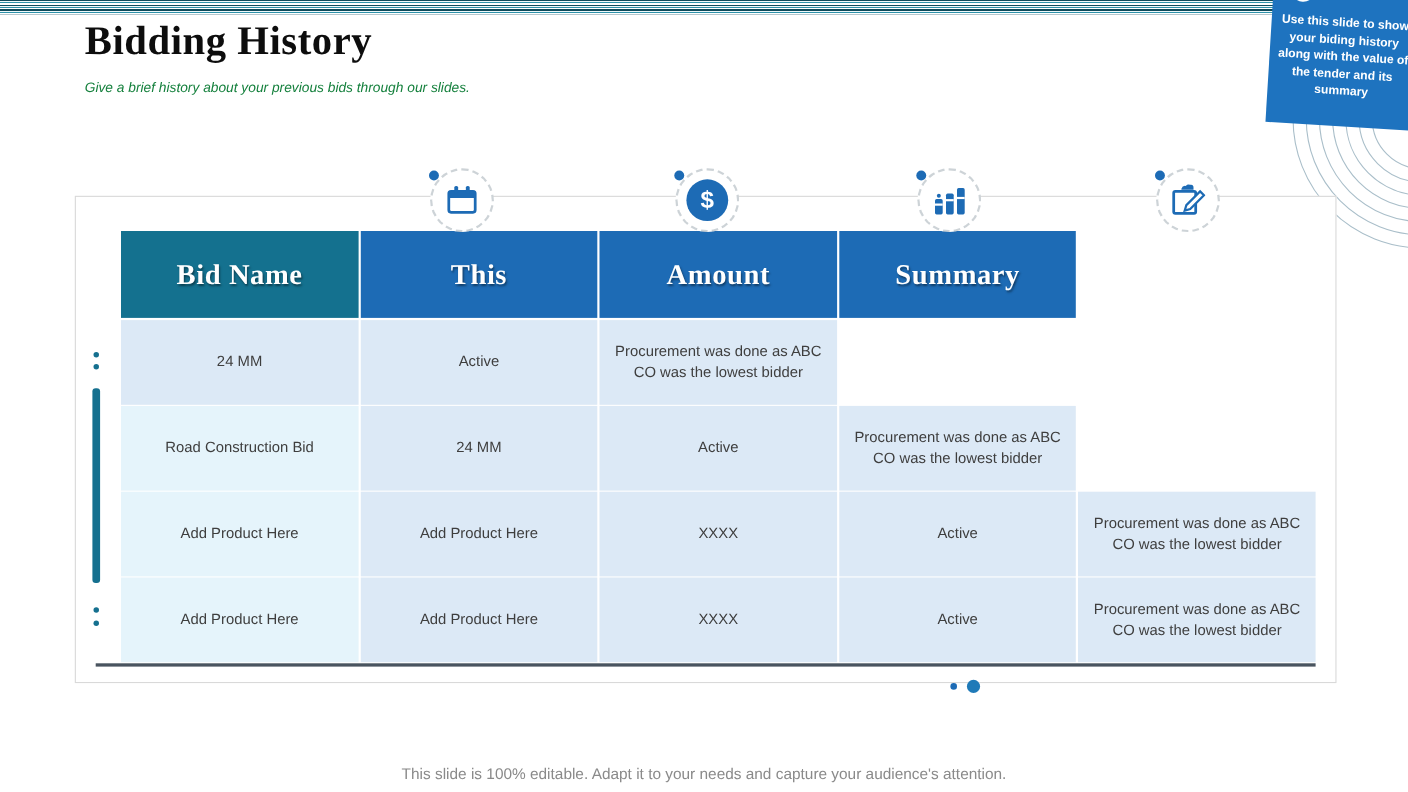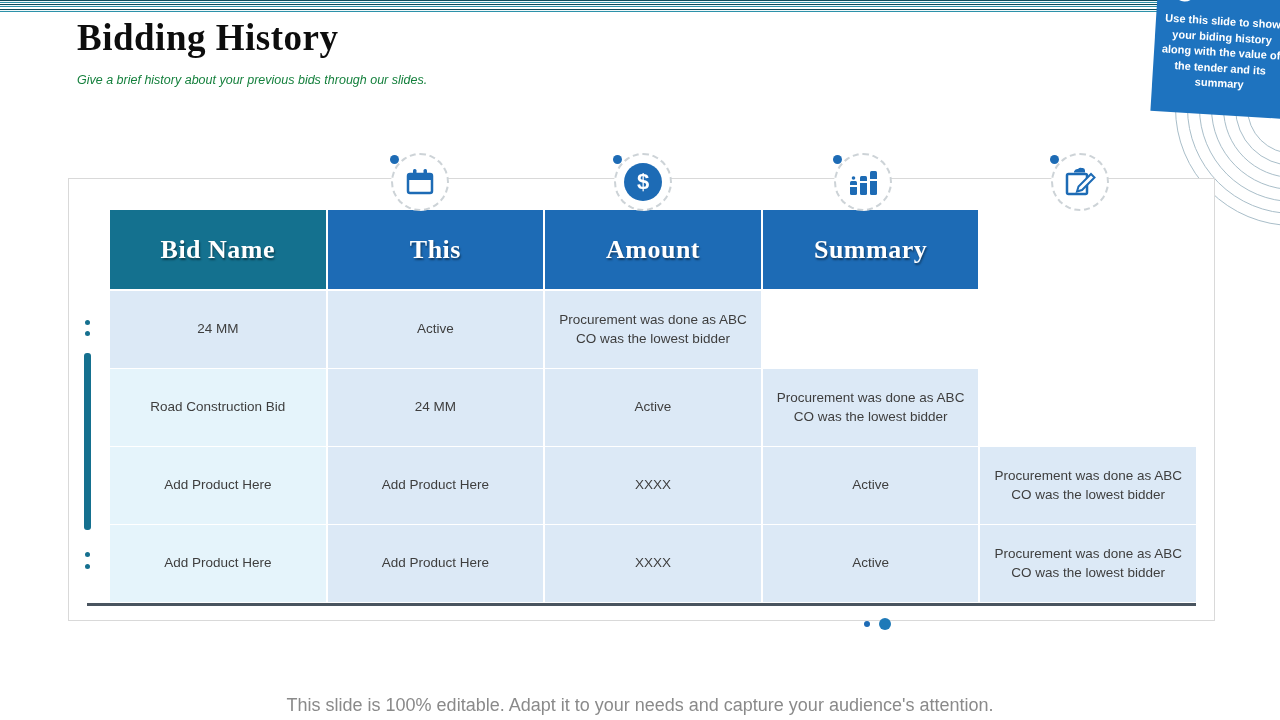--- a/index.html
+++ b/index.html
@@ -78,21 +78,21 @@
   .t-body-row .c0 { background:#e5f4fb; }
   .table-shadow { height:3px; background:#49545f; width:100%; }
   .left-bar {
     position:absolute; left:84px; top:353px; width:7px; height:177px;
     background:#15708f; border-radius:3px; z-index:4;
   }
   .tick { position:absolute; width:5px; height:5px; border-radius:50%; background:#15708f; z-index:4; }
   .b-dot { position:absolute; border-radius:50%; z-index:4; }
   .footer {
     position:absolute; left:0; top:695px; width:1280px; text-align:center;
-    font-size:18px; color:#8a8a8a;
+    font-size:14px; color:#8a8a8a;
   }
 </style>
 </head>
 <body>
 
 <div class="top-stripes"></div>
 
 <div class="title">Bidding History</div>
 <div class="subtitle">Give a brief history about your previous bids through our slides.</div>
 

